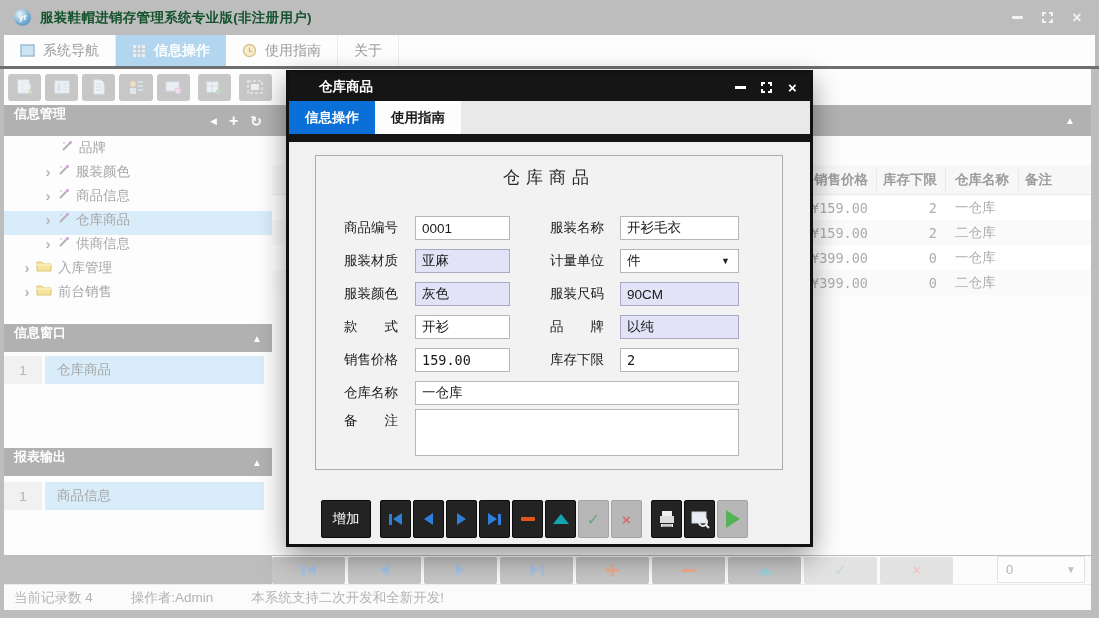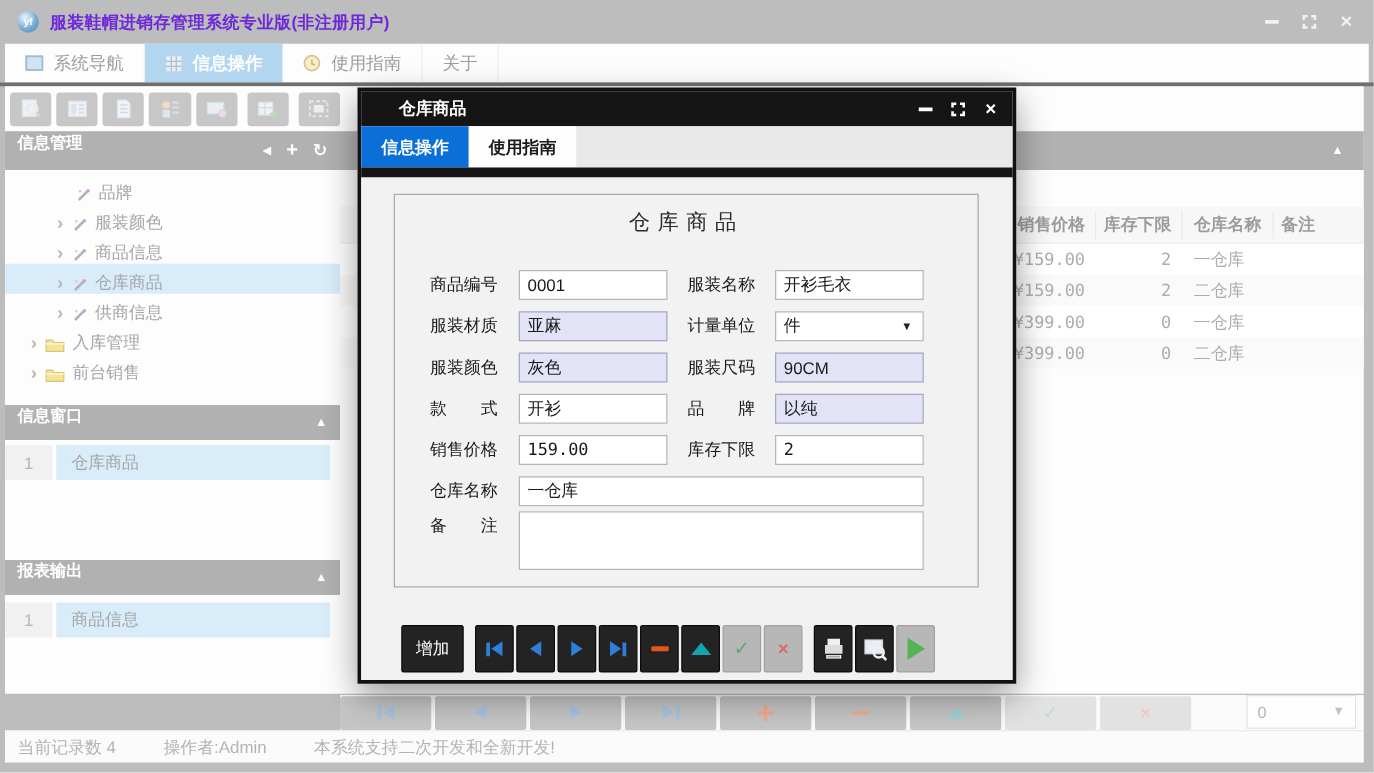--- a/index.html
+++ b/index.html
@@ -9,21 +9,21 @@
     font-family:"Liberation Sans","DejaVu Sans",sans-serif;
     -webkit-font-smoothing:antialiased;
   }
   .abs { position:absolute; }
 
   
   #titlebar { left:0; top:0; width:1099px; height:35px; display:flex; align-items:center; padding-left:14px; }
   .app-icon { width:17px; height:17px; border-radius:50%;
     background:radial-gradient(circle at 35% 30%, #e8f4fc, #6fa8cf 60%, #4f88b8);
     color:#fff; font-size:8px; font-weight:bold; display:flex; align-items:center; justify-content:center; margin-right:9px; }
-  #win-title { color:#6d28d9; font-weight:bold; font-size:13.5px; letter-spacing:.3px; }
+  #win-title { color:#14532d; font-weight:bold; font-size:13.5px; letter-spacing:.3px; }
   #win-controls { position:absolute; right:14px; top:0; height:35px; display:flex; align-items:center; gap:14px; }
   .wc { color:#f2f2f2; width:16px; height:16px; display:flex; align-items:center; justify-content:center; cursor:default; }
   .wc-min-bar { width:11px; height:3px; background:#f2f2f2; border-radius:1px; }
   .wc-close { font-size:16px; font-weight:bold; }
 
   
   #main-tabs { left:4px; top:35px; width:1091px; height:31px; background:#fdfdfd; display:flex; }
   .mtab { display:flex; align-items:center; gap:8px; padding:0 16px; font-size:14px; color:#9d9d9d; border-right:1px solid #ededed; }
   .mtab.active { background:#b2d6f0; color:#fdfdfd; font-weight:bold; border-right:none; }
   #tabs-underline { left:0; top:66px; width:1099px; height:3px; background:#6f6f6f; }
@@ -33,21 +33,21 @@
   .tbtn { width:34px; height:27px; background:#c7c7c7; border-radius:3px; display:flex; align-items:center; justify-content:center; }
   .tbtn:nth-child(6), .tbtn:nth-child(7) { margin-left:4px; }
   #top-right-bg { left:272px; top:69px; width:819px; height:36px; background:#fdfdfd; }
 
   
   .panel-header { background:#b1b1b1; color:#fff; font-weight:bold; font-size:13px; display:flex; padding:0 10px; }
   .ph-icons { margin-left:auto; display:flex; align-items:center; gap:12px; font-size:11px; color:#fdfdfd; }
   #sidebar { left:4px; top:105px; width:268px; height:450px; background:#fdfdfd; }
   #info-header { left:4px; top:105px; width:268px; height:31px; }
   #tree { left:4px; top:139px; width:268px; }
-  .trow { height:24px; display:flex; align-items:flex-end; font-size:13.5px; color:#a6a6a6; }
+  .trow { height:24px; display:flex; align-items:flex-start; font-size:13.5px; color:#a6a6a6; }
   .trow.selected { background:#d9ecf9; }
   .chev { color:#b9b9b9; font-size:15px; font-weight:bold; width:12px; text-align:center; }
   .ticon { margin:0 5px 0 3px; display:flex; }
   #windows-header { left:4px; top:324px; width:268px; height:28px; }
   #reports-header { left:4px; top:448px; width:268px; height:28px; }
   .side-item { display:flex; height:28px; font-size:13.5px; }
   .si-num { width:38px; background:#f1f1f1; color:#b5b5b5; display:flex; align-items:center; justify-content:center; }
   .si-label { margin-left:3px; flex:1; background:#d9ecf9; color:#a6a6a6; display:flex; align-items:center; padding-left:12px; margin-right:8px; }
   #windows-item { left:4px; top:356px; width:268px; }
   #reports-item { left:4px; top:482px; width:268px; }
@@ -96,21 +96,21 @@
   .dtab.active { background:#0a6fd6; color:#fff; font-weight:bold; }
   .dtab.plain { background:#fdfdfd; color:#1a1a1a; font-weight:bold; }
   #dlg-black-bar { position:absolute; left:0; top:61px; width:521px; height:8px; background:#151515; }
   #dlg-body { position:absolute; left:0; top:69px; width:521px; height:352px; background:#f1f1f1; }
   #groupbox { position:absolute; left:26px; top:13px; width:468px; height:315px; border:1px solid #ababab; background:#f2f2f2; }
   #form-title { position:absolute; left:0; top:10px; width:100%; text-align:center; font-size:17px; color:#2a2a2a; letter-spacing:6px; }
   .frow { position:absolute; left:0; width:100%; height:24px; }
   .flabel { position:absolute; left:28px; width:70px; top:3px; font-size:13.5px; color:#1a1a1a; white-space:pre; }
   .flabel.c2 { left:234px; }
   .finput { position:absolute; top:0; height:24px; border:1px solid #b6b6b6; background:#fff; font-size:13.5px; color:#1a1a1a; padding:0 6px; font-family:"Liberation Sans","DejaVu Sans",sans-serif; }
-  .finput.c1 { left:99px; width:119px; }
+  .finput.c1 { left:99px; width:95px; }
   .finput.c2 { left:304px; width:119px; }
   .finput.lav { background:#e3e3f7; border-color:#a9a9c6; }
   .finput.num { text-align:left; font-family:"DejaVu Sans Mono","Liberation Mono",monospace; }
   .finput.full { left:99px; width:324px; }
   .ftextarea { position:absolute; left:99px; top:0; width:324px; height:47px; border:1px solid #b6b6b6; background:#fff; resize:none; font-family:"Liberation Sans","DejaVu Sans",sans-serif; }
   #unit-dd { position:absolute; left:304px; top:0; width:119px; height:24px; background:#fff; border:1px solid #b6b6b6; display:flex; align-items:center; padding-left:6px; font-size:13.5px; color:#1a1a1a; }
   #unit-dd .dd { margin-left:auto; margin-right:8px; font-size:9px; color:#222; }
 
   #dlg-bottom { position:absolute; left:0; top:421px; width:521px; height:50px; background:#f1f1f1; display:flex; align-items:center; padding-left:32px; }
   .dbtn { width:31px; height:38px; background:#232323; border:1px solid #0c0c0c; border-radius:2px; margin-right:2px; display:flex; align-items:center; justify-content:center; gap:1px; }

